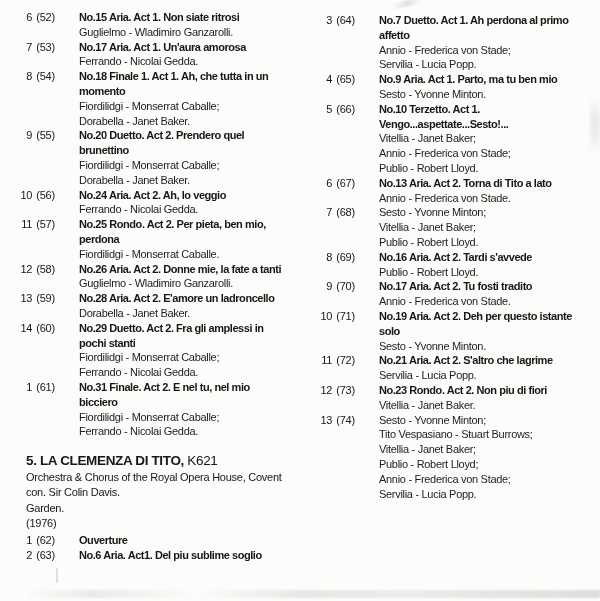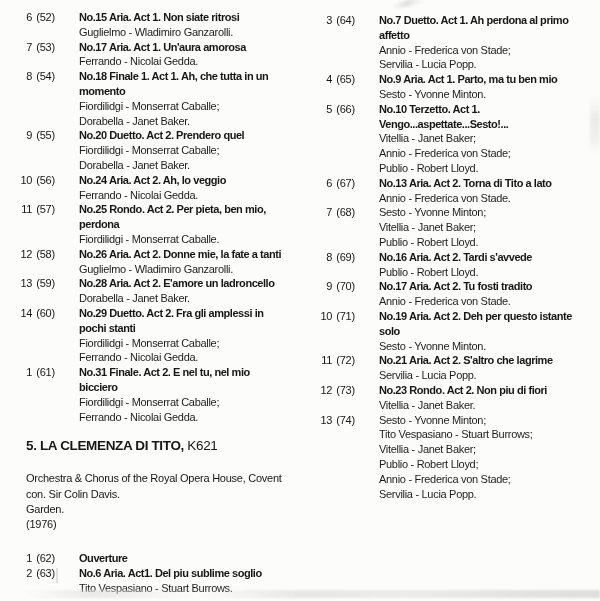--- a/index.html
+++ b/index.html
@@ -40,30 +40,30 @@
     letter-spacing: -0.45px;
     white-space: nowrap;
   }
   .artists div {
     letter-spacing: -0.3px;
     white-space: nowrap;
     color: #1d1d1b;
   }
 
   .section-heading {
-    margin: 13px 0 16px 9px;
+    margin: 13px 0 0 9px;
     font-size: 13.5px;
     line-height: 18px;
     letter-spacing: -0.35px;
     white-space: nowrap;
   }
   .section-heading .h-bold { font-weight: bold; }
   .section-heading .h-reg  { font-weight: normal; }
 
-  .credits { margin-left: 9px; margin-bottom: 19px; }
+  .credits { margin-left: 9px; margin-bottom: 2px; }
   .credits div {
     letter-spacing: -0.25px;
     line-height: 15.2px;
     white-space: nowrap;
   }
 
   
   .artifact { position: absolute; pointer-events: none; }
   .smudge-top {
     left: 392px; top: 0; width: 34px; height: 6px;
@@ -141,20 +141,21 @@
   </div>
 
   <div class="track">
     <div class="num-cell">
       <span>9</span>
       <span>(55)</span>
     </div>
     <div class="track-body">
       <div class="title">
               <div>No.20 Duetto. Act 2. Prendero quel</div>
+              <div>brunettino</div>
             </div>
       <div class="artists">
               <div>Fiordilidgi - Monserrat Caballe;</div>
               <div>Dorabella - Janet Baker.</div>
             </div>
     </div>
   </div>
 
   <div class="track">
     <div class="num-cell">
@@ -282,23 +283,20 @@
   </div>
 
   <div class="track">
     <div class="num-cell">
       <span>2</span>
       <span>(63)</span>
     </div>
     <div class="track-body">
       <div class="title">
               <div>No.6 Aria. Act1. Del piu sublime soglio</div>
-            </div>
-      <div class="artists">
-              <div>Tito Vespasiano - Stuart Burrows.</div>
             </div>
     </div>
   </div>
 </div>
   </div>
 
   <div class="column col-right">
     <div>
   <div class="track">
     <div class="num-cell">

